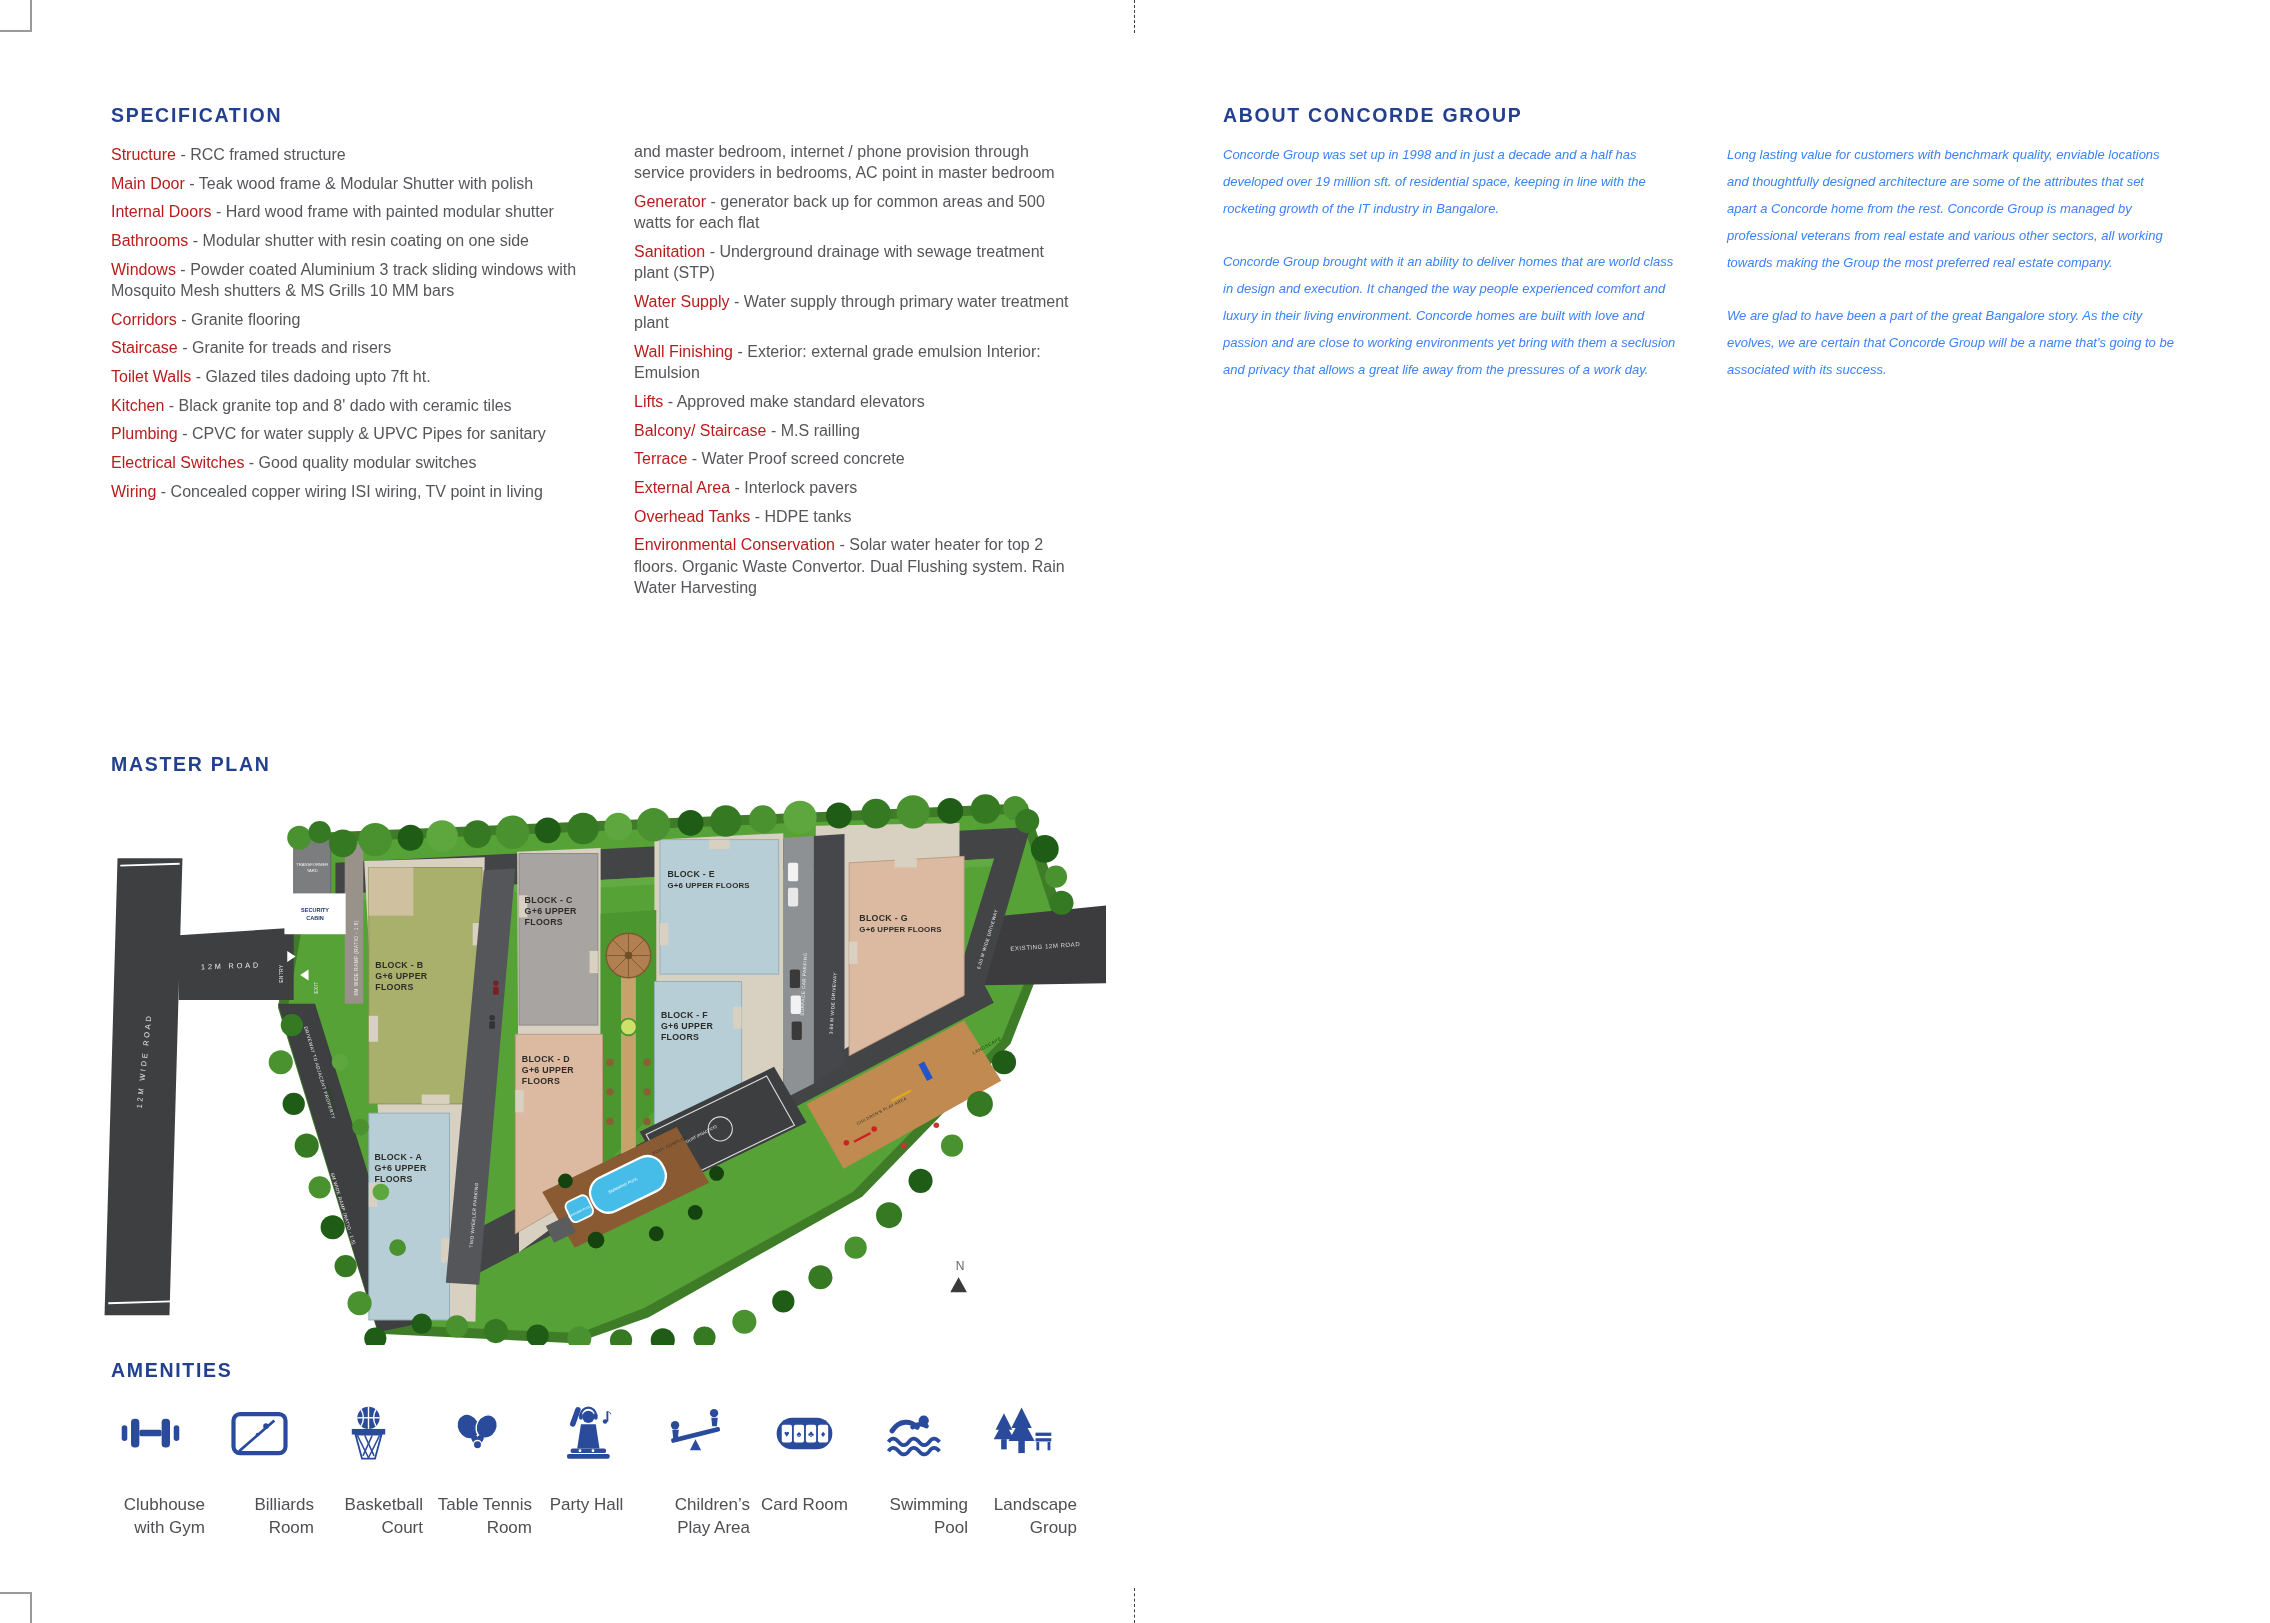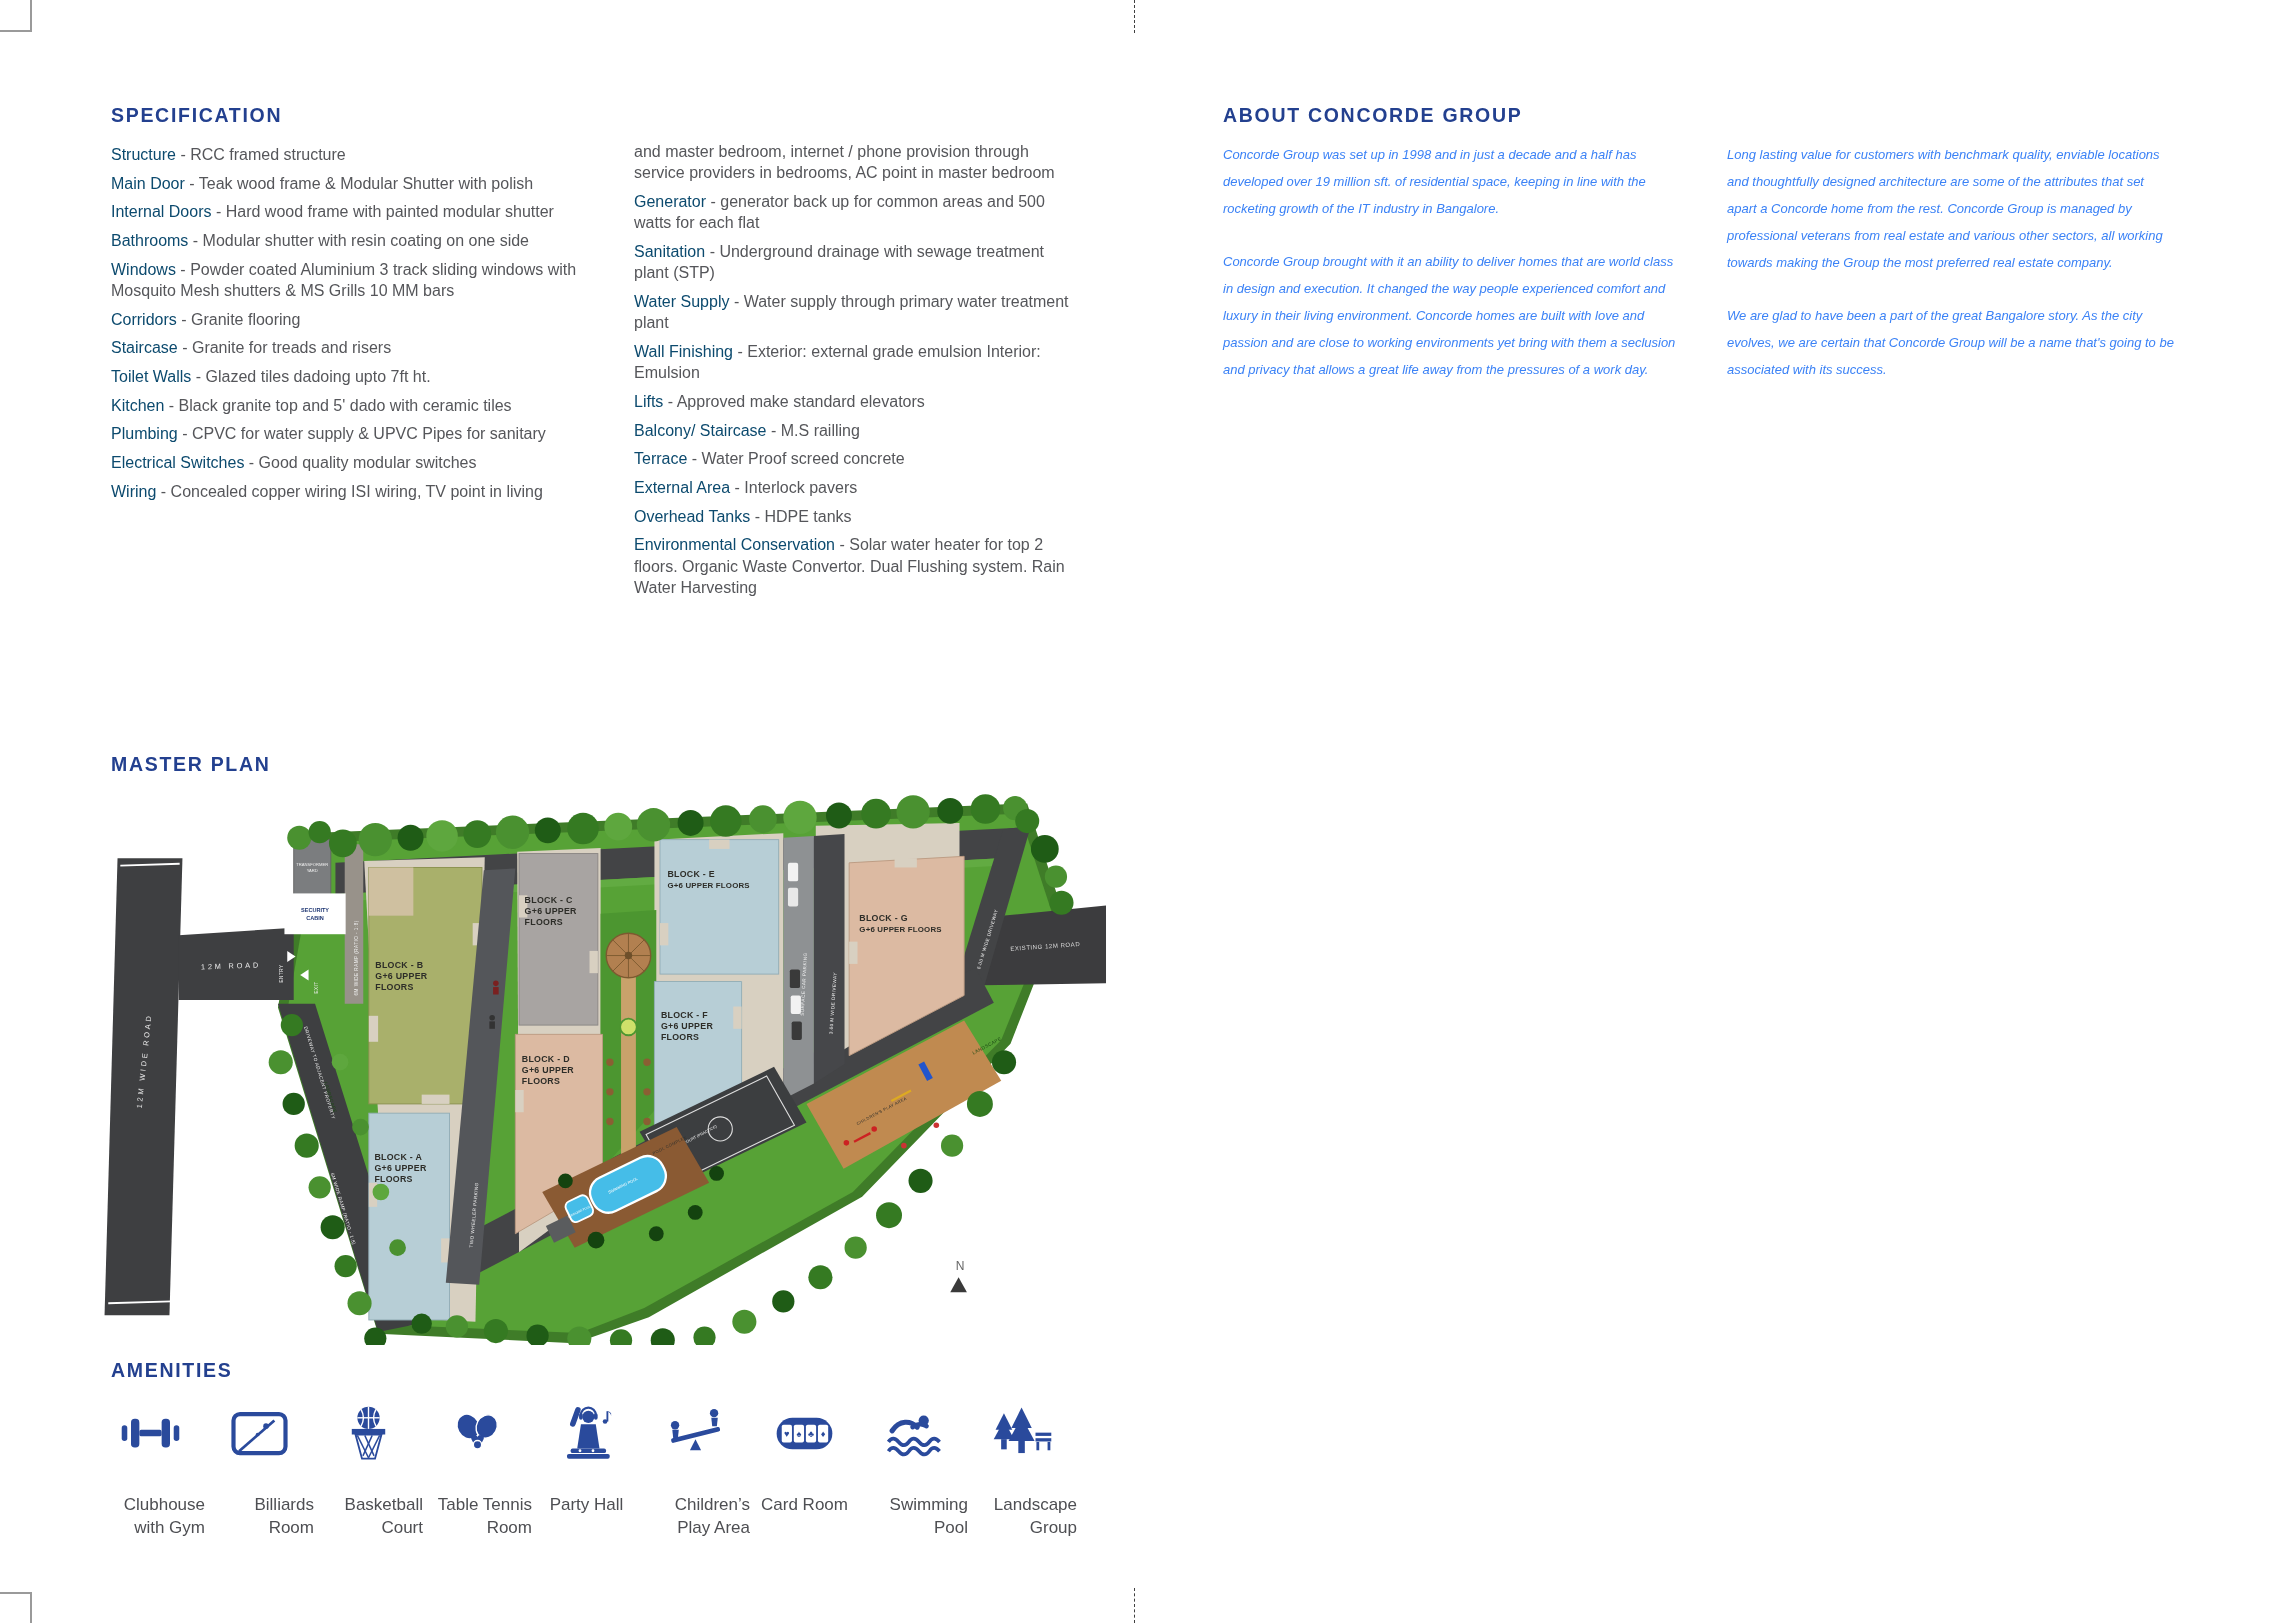--- a/index.html
+++ b/index.html
@@ -2,21 +2,21 @@
 <html style="font-size:15px"><head>
 <meta charset="utf-8">
 <style>
   html,body{margin:0;padding:0;}
   body{width:2271px;height:1623px;background:#ffffff;position:relative;overflow:hidden;
        font-family:"Liberation Sans", sans-serif;color:#55565a;}
   .heading{position:absolute;font-size:19.5px;letter-spacing:1.7px;color:#23408f;font-weight:600;}
   
   .spec-col{position:absolute;width:468px;font-size:16px;line-height:21.3px;color:#55565a;}
   .spec-item{margin-bottom:7.4px;}
-  .term{color:#0c4a6e;}
+  .term{color:#b91c1c;}
   .spec-intro{margin-bottom:7.4px;}
   
   .about-col{position:absolute;width:456px;font-size:13px;line-height:27px;color:#3b82f6;font-style:italic;}
   .about-col p{margin:0 0 26px 0;}
   
   .amenities-row{position:absolute;left:96px;top:1387px;width:997px;display:flex;}
   .amenity{width:109px;display:flex;flex-direction:column;align-items:center;}
   .amenity .icon-box{height:80px;display:flex;align-items:flex-end;justify-content:center;}
   .amenity .label{margin-top:26px;font-size:17px;line-height:23px;color:#4e4f53;text-align:right;}
   .amenity svg{fill:#2a4a9c;}
@@ -48,21 +48,21 @@
 
 <div class="spec-col" style="left:111px;top:144px;">
   <div class="spec-item"><span class="term">Structure</span> <span>- RCC framed structure</span></div>
   <div class="spec-item"><span class="term">Main Door</span> <span>- Teak wood frame &amp; Modular Shutter with polish</span></div>
   <div class="spec-item"><span class="term">Internal Doors</span> <span>- Hard wood frame with painted modular shutter</span></div>
   <div class="spec-item"><span class="term">Bathrooms</span> <span>- Modular shutter with resin coating on one side</span></div>
   <div class="spec-item"><span class="term">Windows</span> <span>- Powder coated Aluminium 3 track sliding windows with Mosquito Mesh shutters &amp; MS Grills 10 MM bars</span></div>
   <div class="spec-item"><span class="term">Corridors</span> <span>- Granite flooring</span></div>
   <div class="spec-item"><span class="term">Staircase</span> <span>-  Granite for treads and risers</span></div>
   <div class="spec-item"><span class="term">Toilet Walls</span> <span>- Glazed tiles dadoing upto 7ft ht.</span></div>
-  <div class="spec-item"><span class="term">Kitchen</span> <span>- Black granite top and 5' dado with ceramic tiles</span></div>
+  <div class="spec-item"><span class="term">Kitchen</span> <span>- Black granite top and 8' dado with ceramic tiles</span></div>
   <div class="spec-item"><span class="term">Plumbing</span> <span>- CPVC for water supply &amp; UPVC Pipes for sanitary</span></div>
   <div class="spec-item"><span class="term">Electrical Switches</span> <span>- Good quality modular switches</span></div>
   <div class="spec-item"><span class="term">Wiring</span> <span>- Concealed copper wiring ISI wiring, TV point in living</span></div>
 </div>
 
 <div class="spec-col" style="left:634px;top:141px;width:447px;">
   <div class="spec-intro">and master bedroom, internet / phone provision through service providers in bedrooms, AC point in master bedroom</div>
   <div class="spec-item"><span class="term">Generator</span> <span>- generator back up for common areas and 500 watts for each flat</span></div>
   <div class="spec-item"><span class="term">Sanitation</span> <span>- Underground drainage with sewage treatment plant (STP)</span></div>
   <div class="spec-item"><span class="term">Water Supply</span> <span>- Water supply through primary water treatment plant</span></div>

